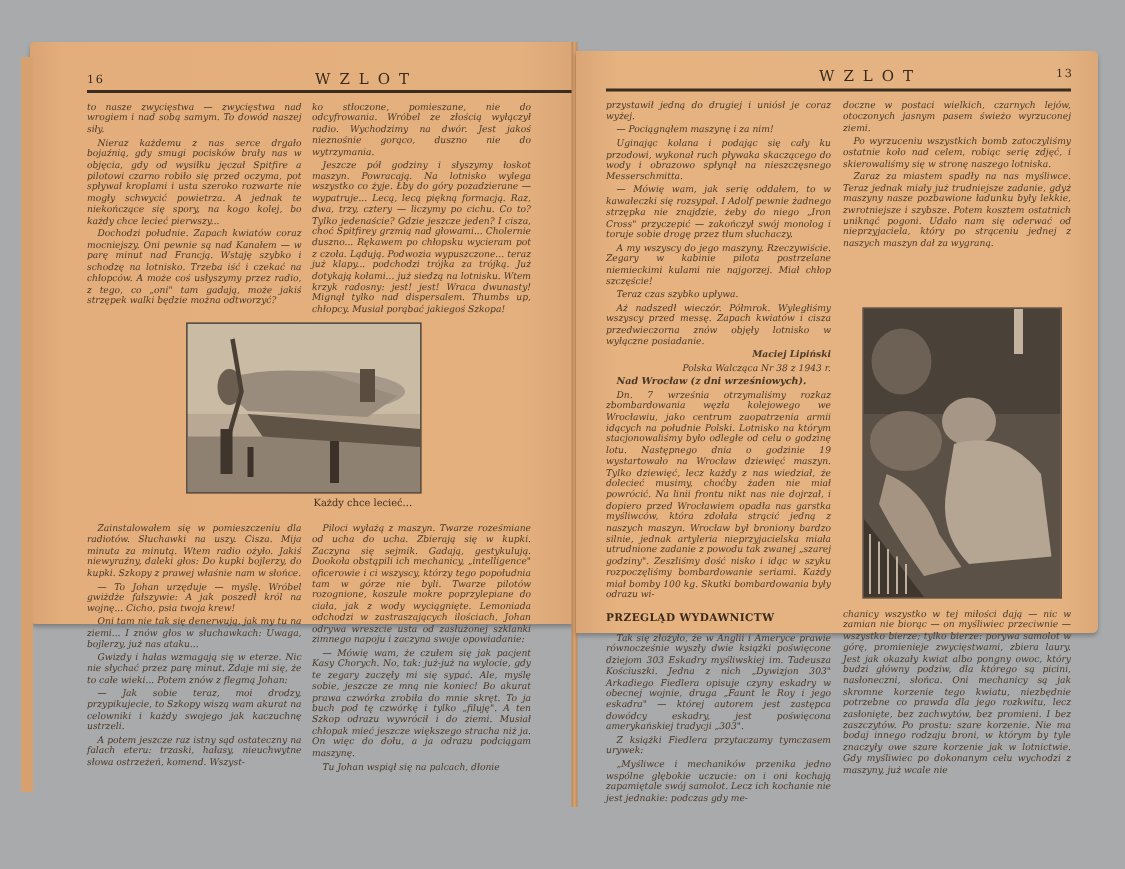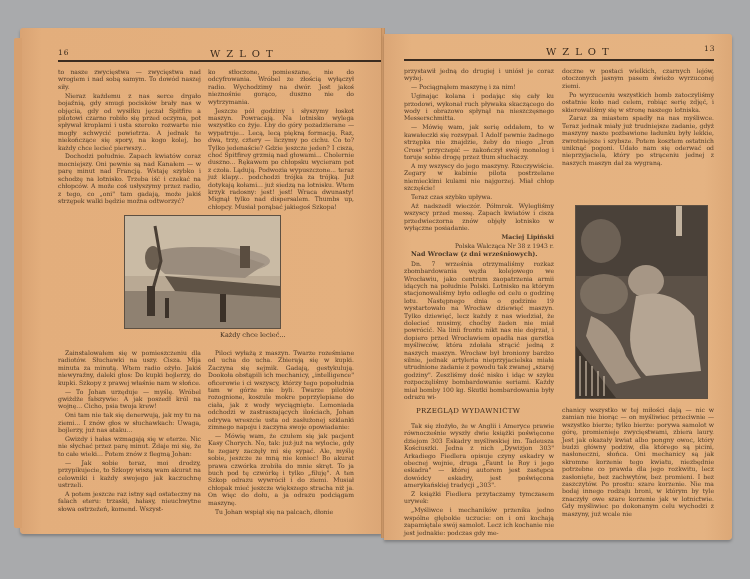--- a/index.html
+++ b/index.html
@@ -6,21 +6,21 @@
   body {
     width:750px; height:579px; overflow:hidden;
     background:#a9aaac;
     font-family:"DejaVu Serif", serif;
     position:relative;
   }
   .spread {
     position:absolute; left:20px; top:28px; width:712px; height:508px;
   }
   .page {
-    position:absolute; top:0; height:506px;
+    position:absolute; top:0; height:388px;
     background:#e2ad7b;
     box-shadow: 0 2px 3px rgba(0,0,0,0.25);
   }
   .page.left { left:0; width:362px; background:linear-gradient(90deg,#d9a373 0%,#e3ae7c 6%,#e4b07e 90%,#dba676 100%); border-radius:3px 0 0 4px; }
   .page.left::before {
     content:""; position:absolute; left:-6px; top:10px; width:8px; height:490px;
     background:#d7a06f; border-radius:2px 0 0 2px;
   }
   .page.right { left:364px; width:348px; top:6px; background:linear-gradient(90deg,#dba676 0%,#e5b280 8%,#e5b382 92%,#dca877 100%); border-radius:0 3px 4px 0; }
   .gutter { position:absolute; left:361px; top:0; width:4px; height:510px; background:linear-gradient(90deg,#b88758,#d9a271,#b88758); }
@@ -30,26 +30,26 @@
     font-size:8px; color:#3a2a1c; letter-spacing:1px;
   }
   .running-head .pgno { position:absolute; font-size:7.5px; }
   .running-head .title { position:absolute; letter-spacing:6px; font-size:10px; }
   .rule { position:absolute; height:2px; background:#3b2c20; top:32px; }
 
   .col {
     position:absolute; font-size:6.1px; line-height:7.4px; color:#4a3827;
     text-align:justify; hyphens:auto;
   }
-  .col p { margin:0 0 1.5px 0; text-indent:7px; }
+  .col p { margin:0 0 1.5px 0; text-indent:7px;font-style:italic; }
   .col p.noind { text-indent:0; }
   .sig { text-align:right; font-weight:bold; margin:0; }
   .sig2 { text-align:right; margin:0 0 3px 0; }
   .subhead { font-weight:bold; margin:4px 0 4px 0; text-indent:0; font-size:6.4px; }
-  .section-head { font-weight:normal; font-size:7px; letter-spacing:0.3px; margin:8px 0 6px 12px; color:#3a2a1c; }
+  .section-head { font-weight:bold; font-size:7px; letter-spacing:0.3px; margin:8px 0 6px 0; color:#3a2a1c; }
 
   .photo {
     position:absolute; background:#7a6b5b; overflow:hidden;
     border:1px solid #5e5042;
   }
   .photo svg { display:block; }
   .caption { position:absolute; font-size:6.6px; color:#3e2e20; }
 </style>
 </head>
 <body>
@@ -82,21 +82,21 @@
         <path d="M20 40 Q40 28 90 32 L140 48 L120 62 L40 58 Z" fill="#9a8c7d"></path>
         <path d="M40 60 L155 70 L155 82 L50 75 Z" fill="#5f5346"></path>
         <ellipse cx="28" cy="42" rx="8" ry="12" fill="#6b5e50"></ellipse>
         <path d="M30 10 L36 45 L26 80" stroke="#4a3f35" stroke-width="3" fill="none"></path>
         <rect x="115" y="30" width="10" height="22" fill="#5a4d40"></rect>
         <rect x="22" y="70" width="8" height="30" fill="#3f352c"></rect>
         <rect x="95" y="78" width="6" height="28" fill="#3b3128"></rect>
         <rect x="40" y="82" width="4" height="20" fill="#3b3128"></rect>
       </svg>
     </div>
-    <div class="caption" style="left:200px; top:303px;">Każdy chce lecieć...</div>
+    <div class="caption" style="left:189px; top:303px;">Każdy chce lecieć...</div>
 
     <div class="col" style="left:38px; top:321px; width:143px;">
       <p>Zainstalowałem się w pomieszczeniu dla radiotów. Słuchawki na uszy. Cisza. Mija minuta za minutą. Wtem radio ożyło. Jakiś niewyraźny, daleki głos: Do kupki bojlerzy, do kupki. Szkopy z prawej właśnie nam w słońce.</p>
       <p>— To Johan urzęduje — myślę. Wróbel gwiżdże fałszywie: A jak poszedł król na wojnę... Cicho, psia twoja krew!</p>
       <p>Oni tam nie tak się denerwują, jak my tu na ziemi... I znów głos w słuchawkach: Uwaga, bojlerzy, już nas ataku...</p>
       <p>Gwizdy i hałas wzmagają się w eterze. Nic nie słychać przez parę minut. Zdaje mi się, że to całe wieki... Potem znów z flegmą Johan:</p>
       <p>— Jak sobie teraz, moi drodzy, przypikujecie, to Szkopy wiszą wam akurat na celowniki i każdy swojego jak kaczuchnę ustrzeli.</p>
       <p>A potem jeszcze raz istny sąd ostateczny na falach eteru: trzaski, hałasy, nieuchwytne słowa ostrzeżeń, komend. Wszyst-</p>
     </div>
     <div class="col" style="left:188px; top:321px; width:146px;">

